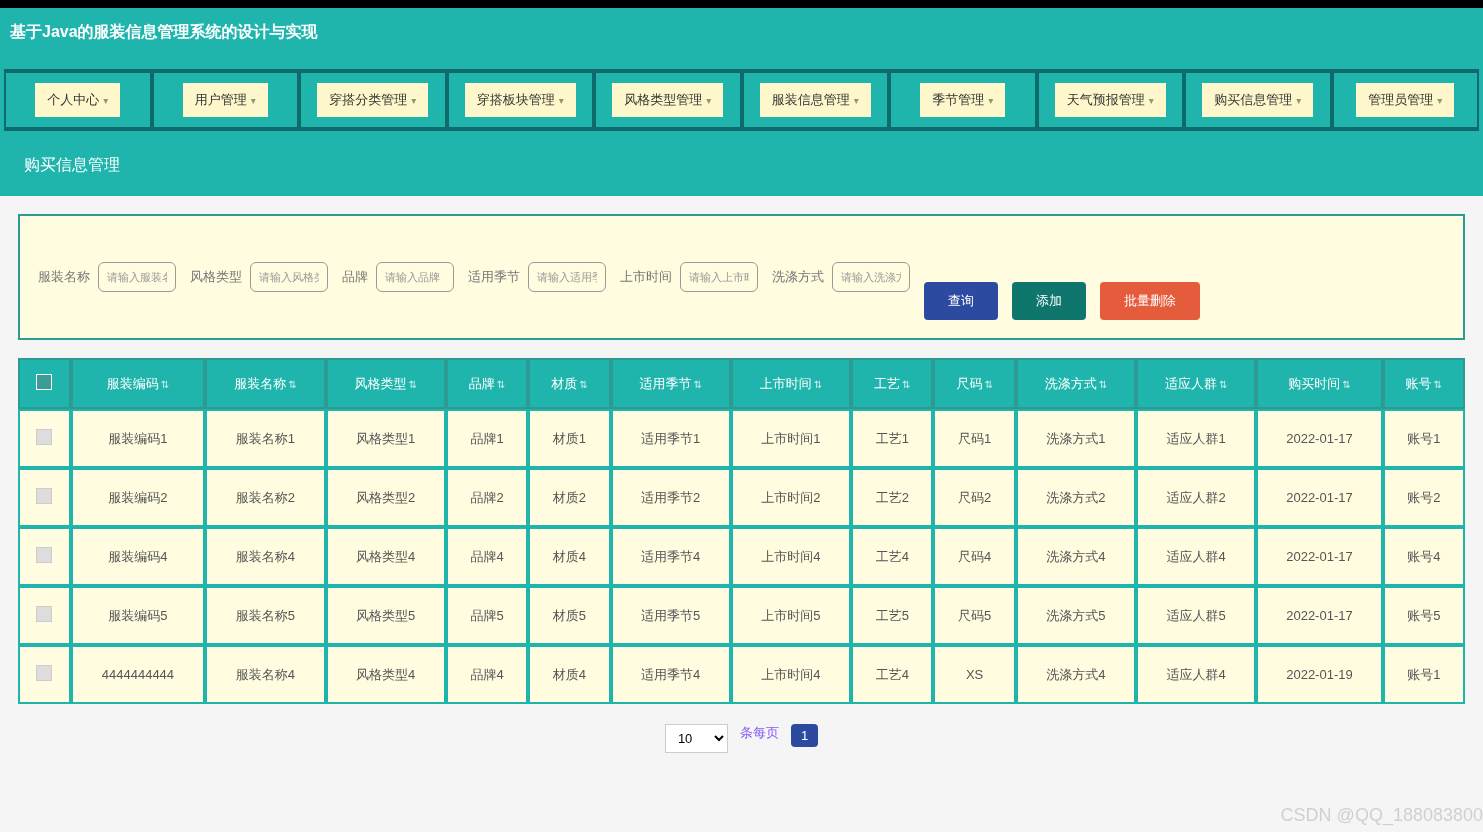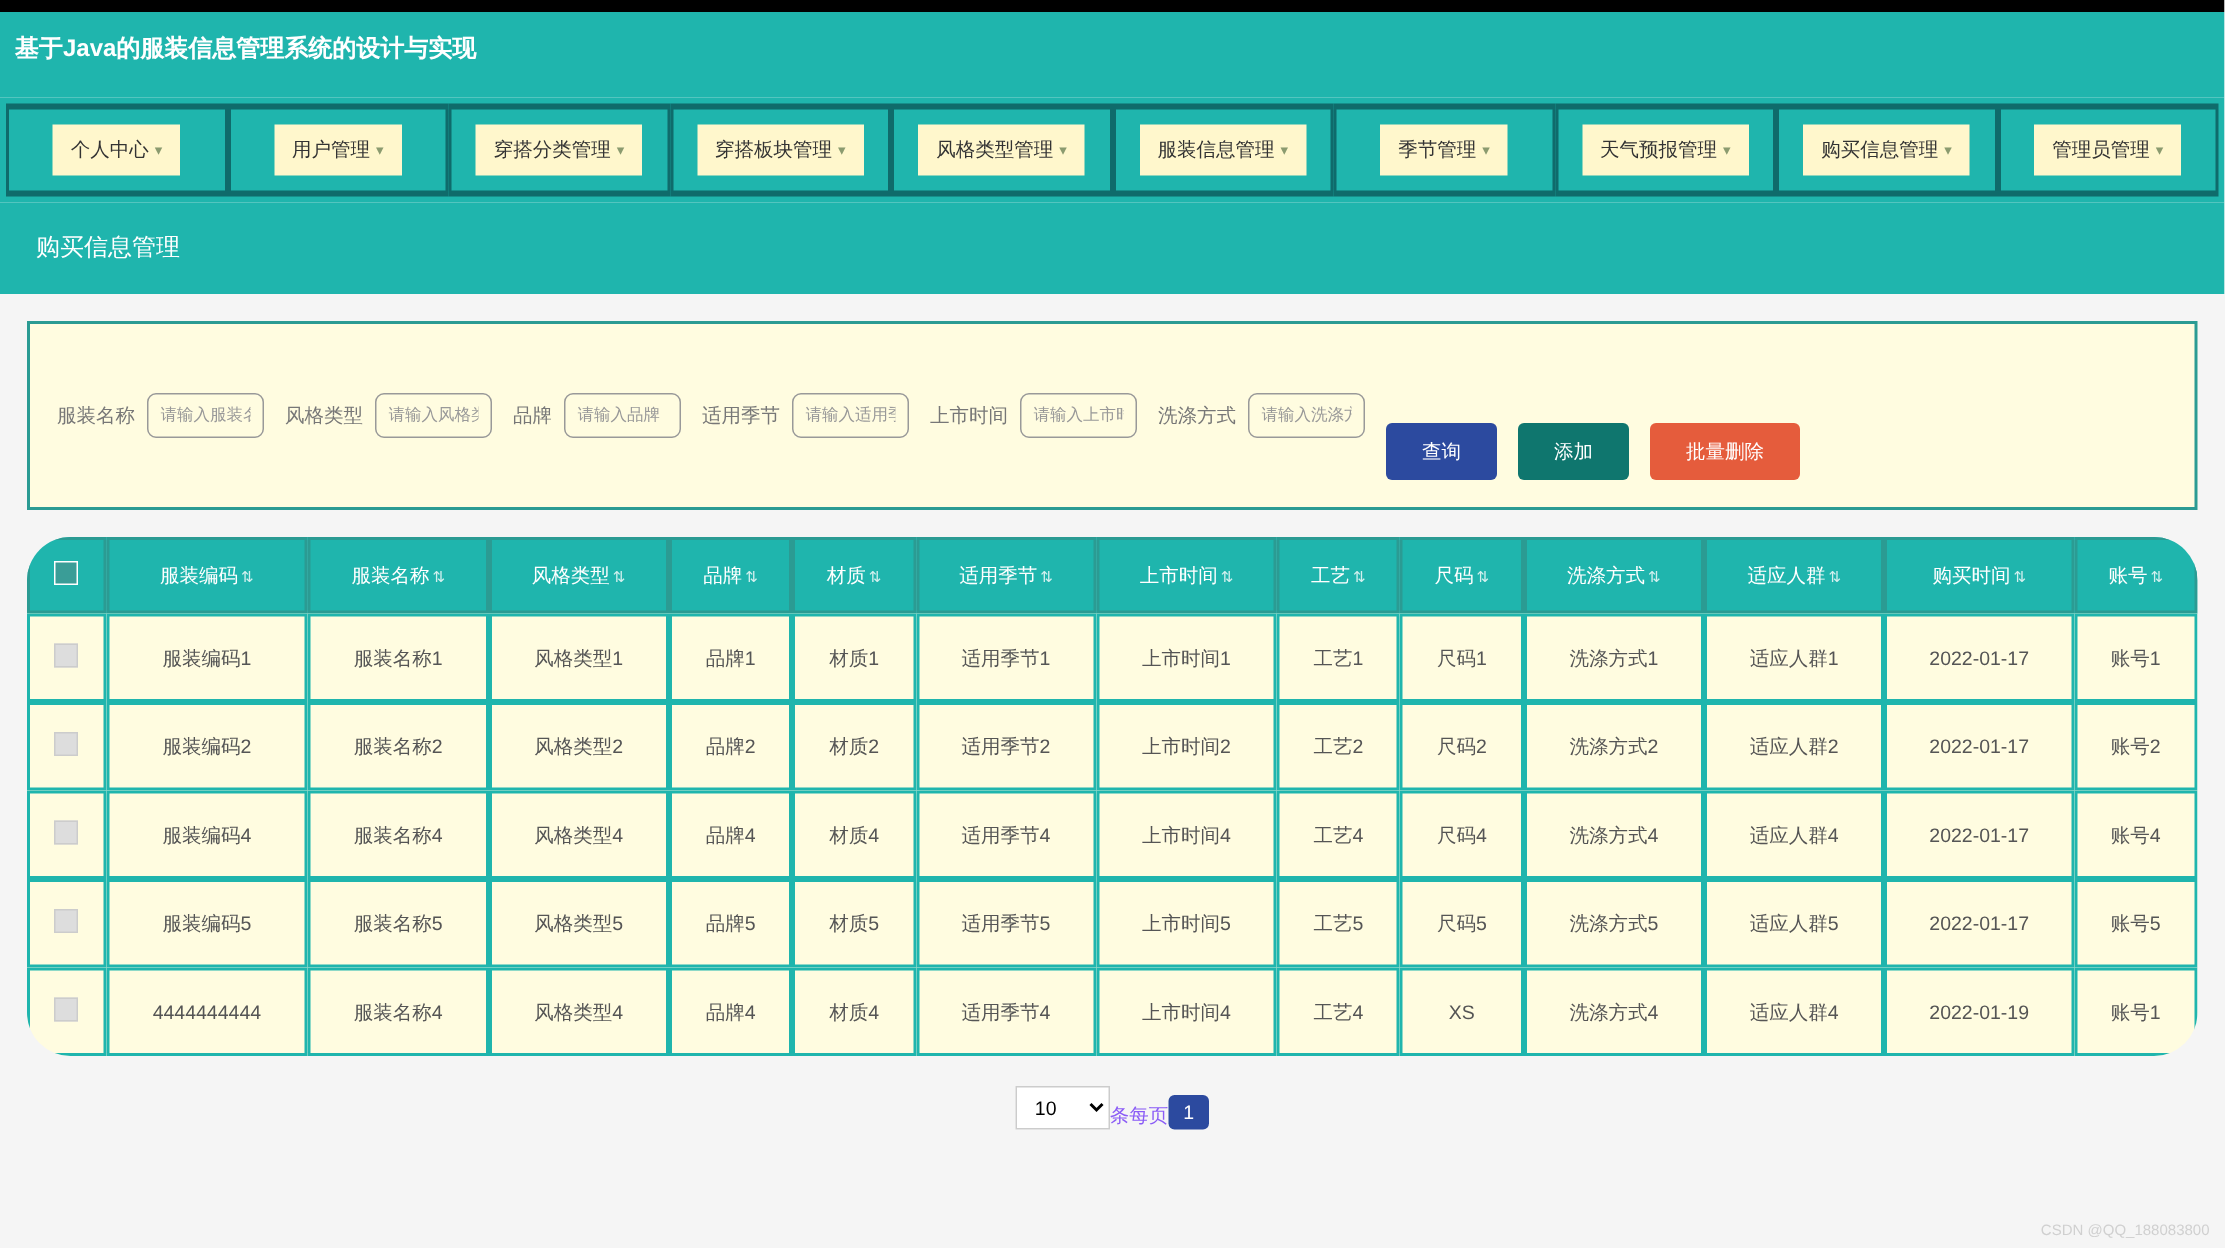--- a/index.html
+++ b/index.html
@@ -82,21 +82,21 @@
       color: #fff;
       font-size: 13px;
       cursor: pointer;
       border-radius: 4px;
       margin-top: 48px;
     }
     .btn-query { background: #2c4a9f; }
     .btn-add { background: #0f766e; }
     .btn-delete { background: #e55c3c; }
     
-    .table-wrapper { margin-top: 18px; overflow-x: auto; border-radius: 29px; }
+    .table-wrapper { margin-top: 18px; overflow-x: auto; }
     table {
       width: 100%;
       border-collapse: separate;
       border-spacing: 0;
       min-width: 1420px;
     }
     thead th {
       background: #1fb5ad;
       color: #fff;
       padding: 14px 8px;
@@ -122,43 +122,44 @@
       background: #ddd;
       display: inline-block;
       border: 1px solid #ccc;
     }
     .chk-header { background: #3a9d97; border: 1px solid #fff; }
     
     .pagination {
       margin-top: 20px;
       display: flex;
       justify-content: center;
-      align-items: flex-end;
+      align-items: flex-start;
+      gap: 12px;
     }
     .page-select {
       padding: 5px 18px 5px 8px;
       border: 1px solid #ccc;
       background: #fff;
       font-size: 13px;
     }
     .page-label { color: #8b5cf6; font-size: 13px; }
     .page-num {
       background: #2c4a9f;
       color: #fff;
       padding: 4px 10px;
       border-radius: 4px;
       font-size: 13px;
     }
     
     .watermark {
       position: fixed;
-      right: 10px;
+      right: 0;
       bottom: 6px;
       color: #d0d0d0;
-      font-size: 10px;
+      font-size: 18px;
       pointer-events: none;
     }
   </style>
 </head>
 <body>
 
 <div class="top-black-bar"></div>
 
 <div class="header-banner">
   <span>基于Java的服装信息管理系统的设计与实现</span>

